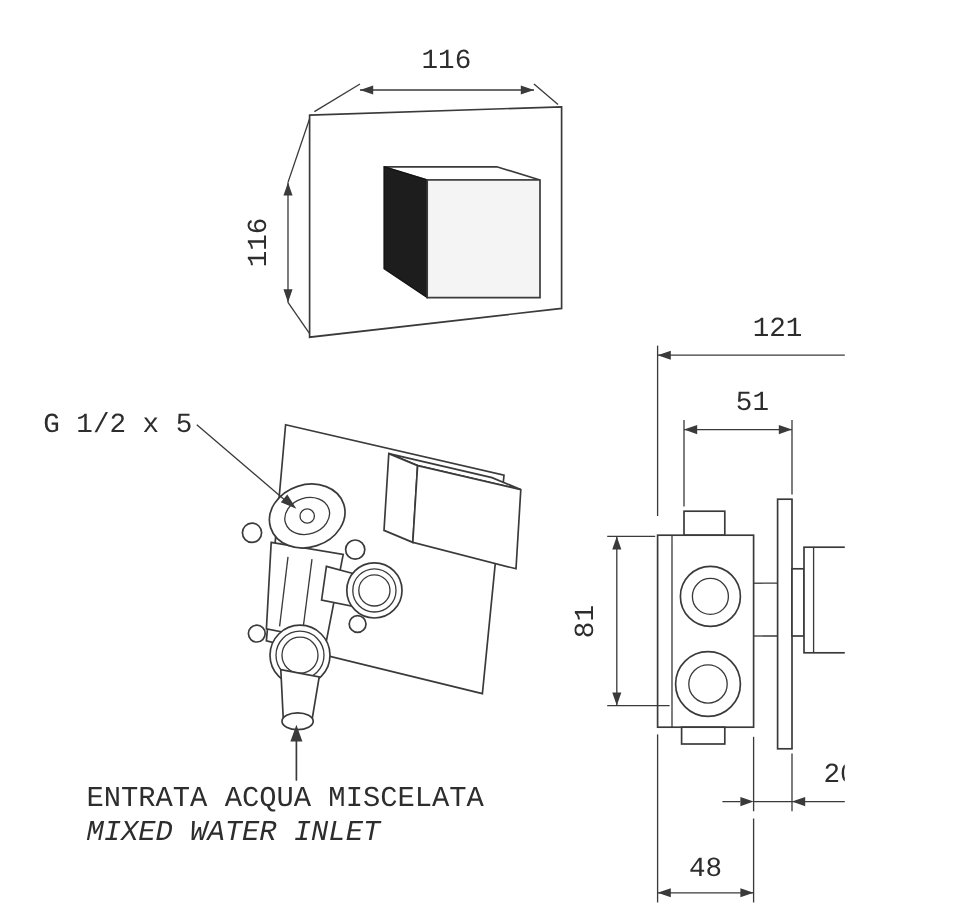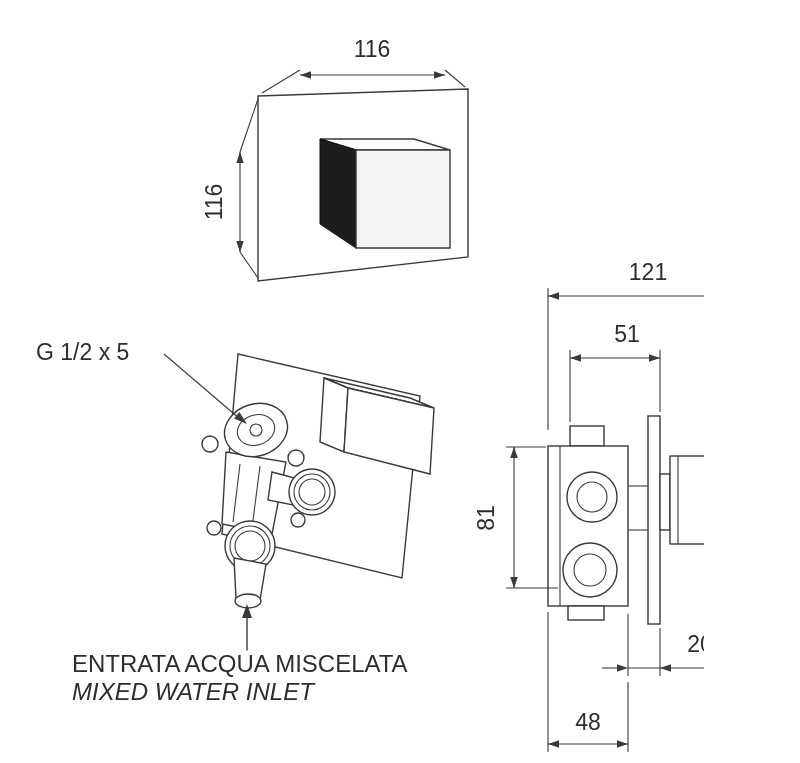--- a/index.html
+++ b/index.html
@@ -1,17 +1,17 @@
 <!DOCTYPE html>
 <html><head>
 <meta charset="utf-8">
 <style>
   html,body{margin:0;padding:0;background:#ffffff;}
   .sheet{position:relative;width:704px;height:763px;background:#ffffff;overflow:hidden;
-         font-family:Liberation Sans, sans-serif;}
+         font-family:Liberation Mono, monospace;}
   svg{position:absolute;left:0;top:0;}
   .ln{stroke:#3a3a3a;stroke-width:1.4;fill:none;stroke-linecap:round;}
   .thin{stroke:#3a3a3a;stroke-width:1.1;fill:none;}
   .fw{fill:#ffffff;stroke:#3a3a3a;stroke-width:1.4;}
   .fl{fill:#f4f4f4;stroke:#3a3a3a;stroke-width:1.4;}
   .dark{fill:#1d1d1d;stroke:#111111;stroke-width:1;}
   .arrow{fill:#3a3a3a;stroke:none;}
   text{fill:#2d2d2d;}
   .dim{font-size:23px;}
   .cap{font-size:24px;}

